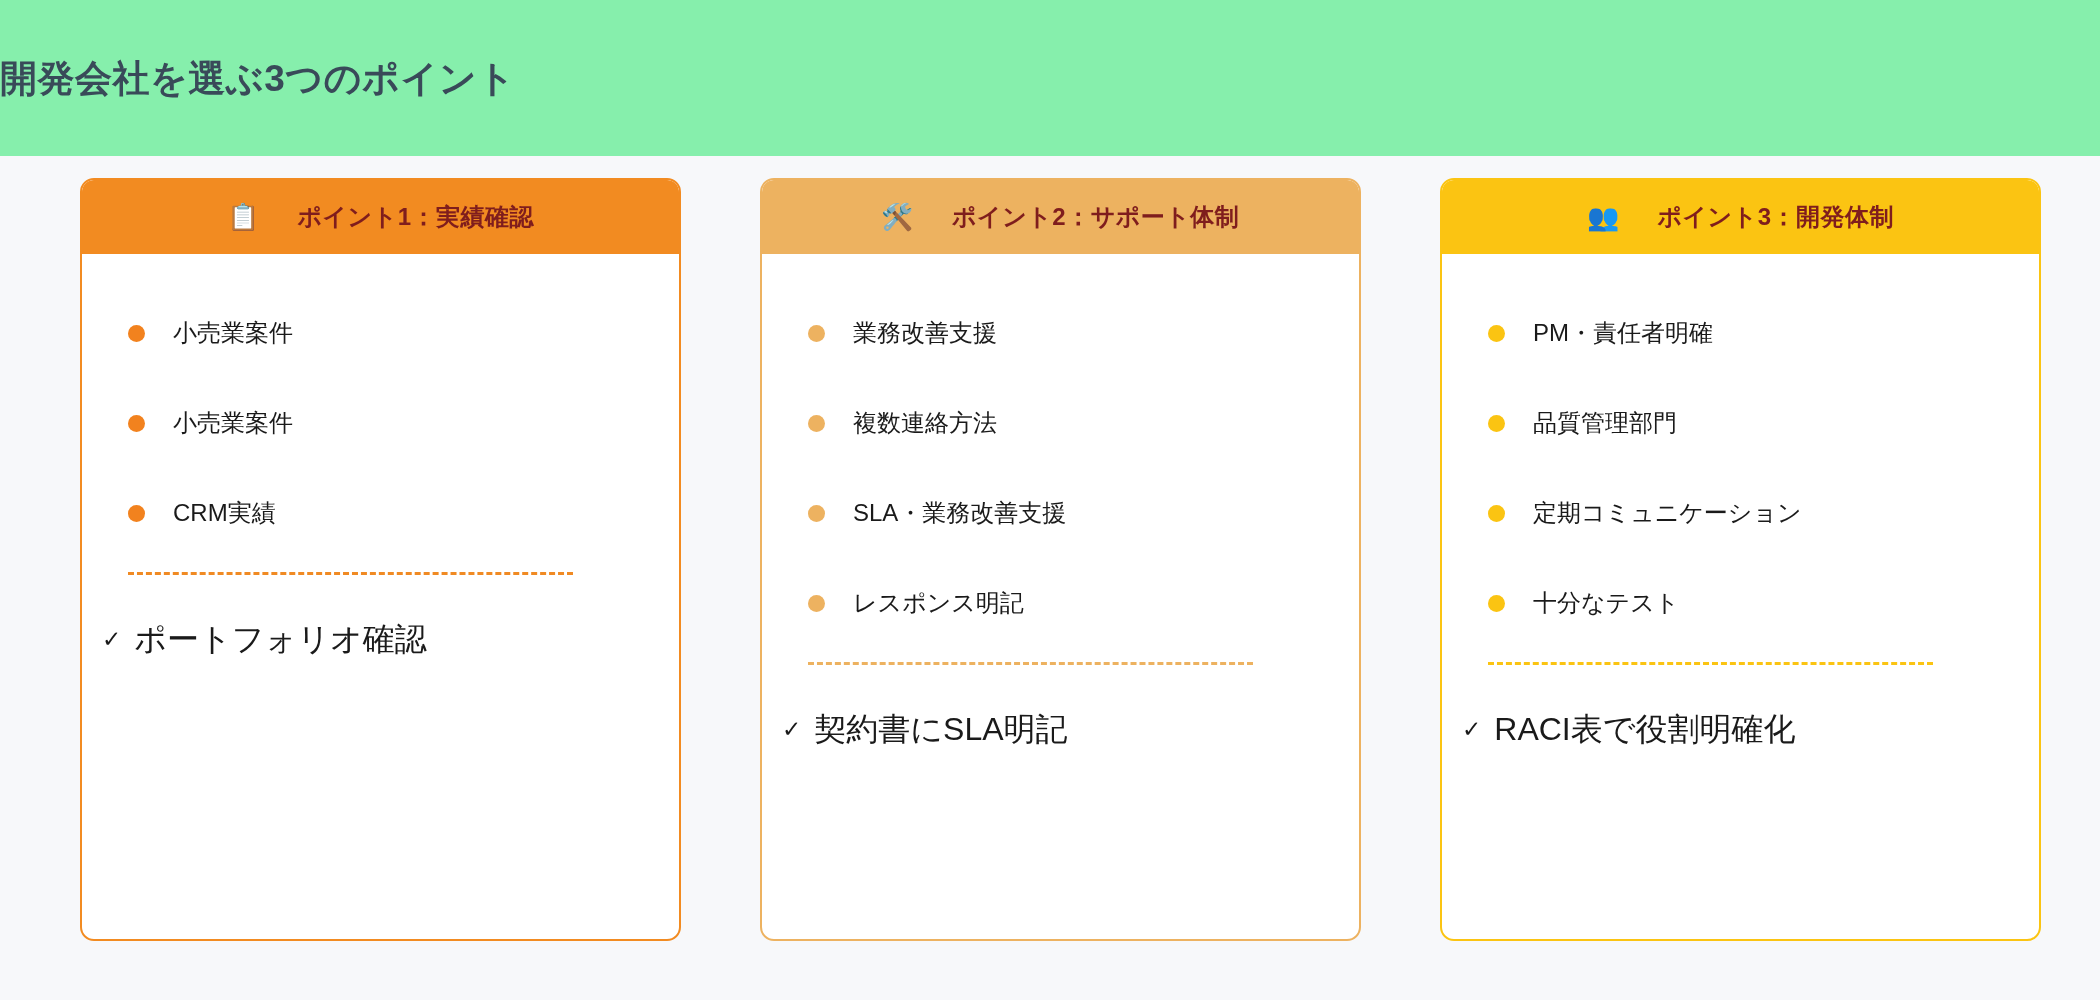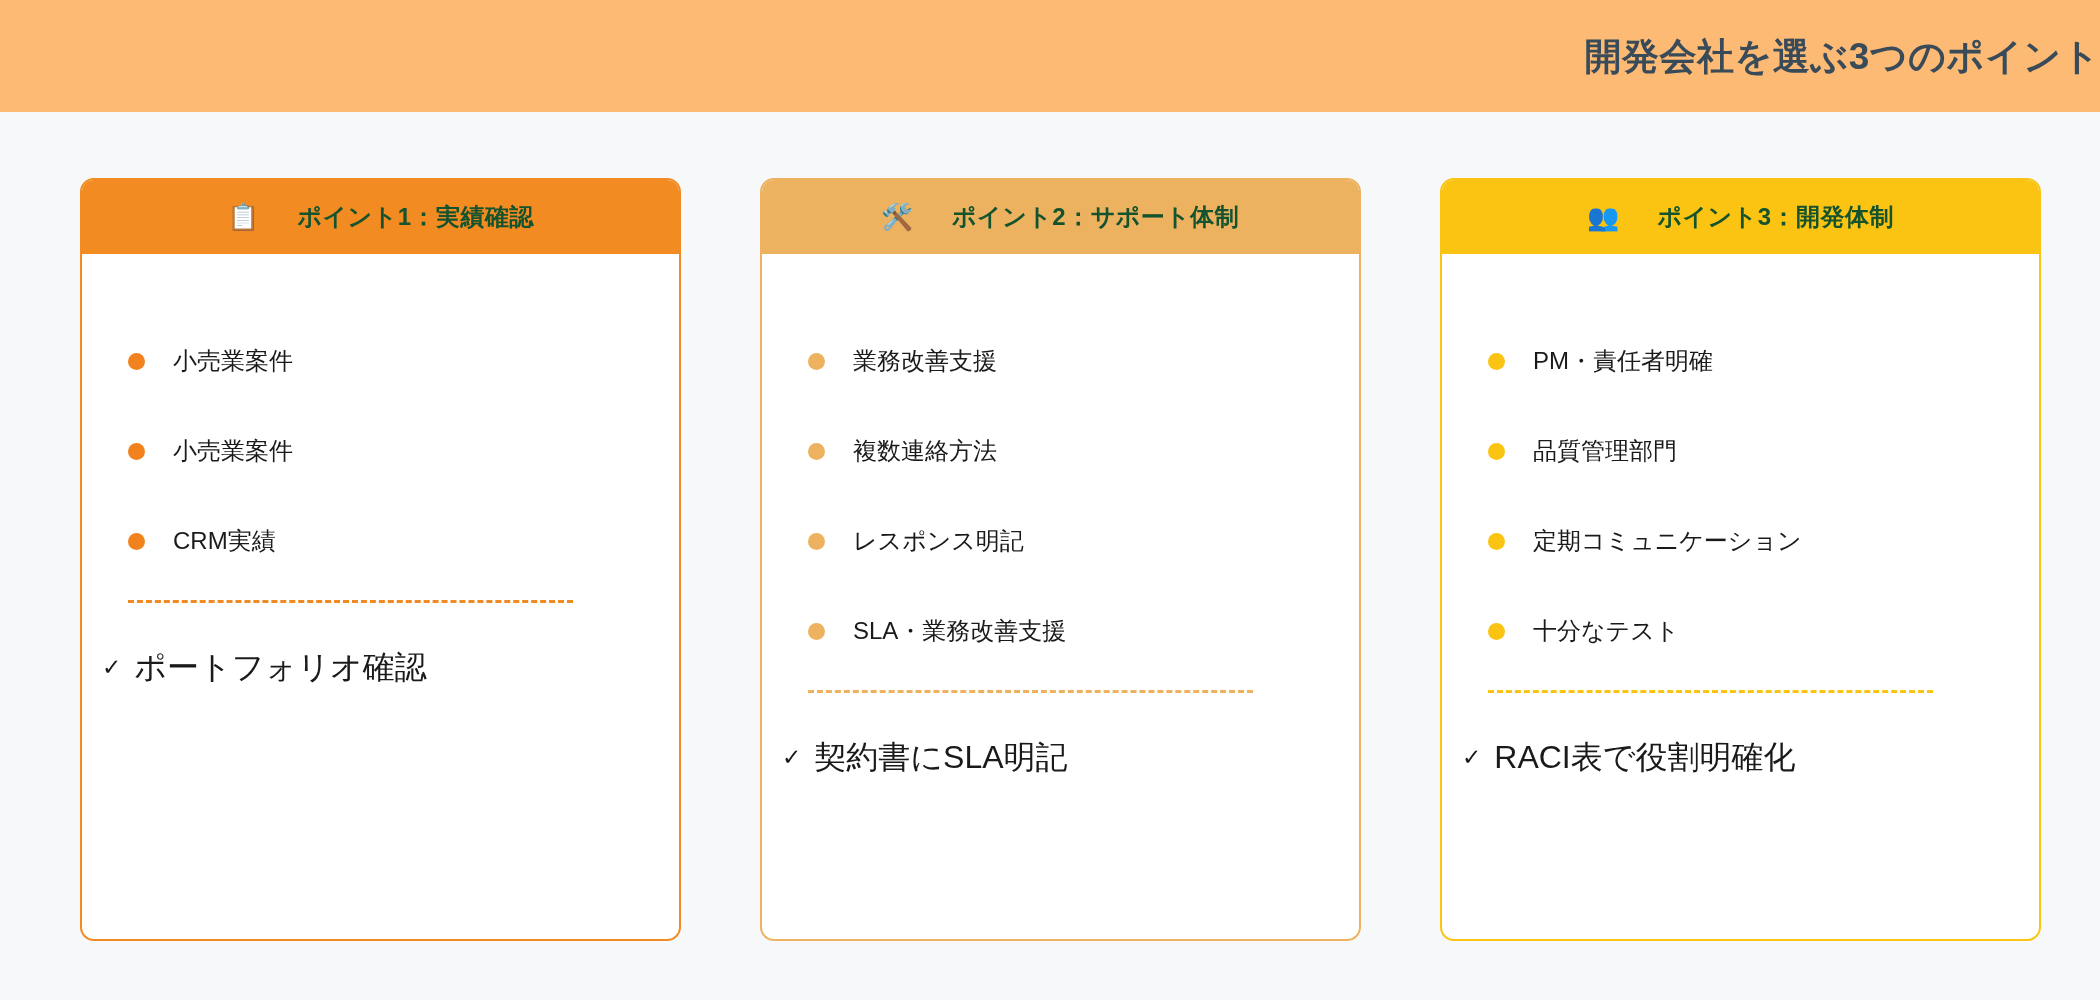--- a/index.html
+++ b/index.html
@@ -18,25 +18,25 @@
   .page {
     position: relative;
     width: 2100px;
     height: 1000px;
     background: #F7F8FA;
   }
 
   
   .banner {
     width: 2100px;
-    height: 112px;
-    background: #fdba74;
-    display: flex;
-    align-items: center;
-    justify-content: flex-end;
+    height: 156px;
+    background: #86efac;
+    display: flex;
+    align-items: center;
+    justify-content: flex-start;
   }
 
   .banner-title {
     font-size: 37px;
     font-weight: bold;
     color: #394A59;
     letter-spacing: 0.5px;
     line-height: 1;
   }
 
@@ -80,28 +80,28 @@
 
   .head-icon {
     font-size: 26px;
     line-height: 1;
     display: inline-block;
   }
 
   .head-title {
     font-size: 24px;
     font-weight: bold;
-    color: #14532d;
+    color: #7f1d1d;
     line-height: 1;
     letter-spacing: 0.5px;
   }
 
   .card-body {
     flex: 1;
-    padding: 56px 46px 0 46px;
+    padding: 28px 46px 0 46px;
     display: flex;
     flex-direction: column;
   }
 
   .bullet-list {
     list-style: none;
     margin-top: 6px;
   }
 
   .bullet-item {
@@ -209,25 +209,25 @@
           <li class="bullet-item">
             <span class="bullet-dot"></span>
             <span class="bullet-text">業務改善支援</span>
           </li>
           <li class="bullet-item">
             <span class="bullet-dot"></span>
             <span class="bullet-text">複数連絡方法</span>
           </li>
           <li class="bullet-item">
             <span class="bullet-dot"></span>
+            <span class="bullet-text">SLA・業務改善支援</span>
+          </li>
+          <li class="bullet-item">
+            <span class="bullet-dot"></span>
             <span class="bullet-text">レスポンス明記</span>
-          </li>
-          <li class="bullet-item">
-            <span class="bullet-dot"></span>
-            <span class="bullet-text">SLA・業務改善支援</span>
           </li>
         </ul>
         <div class="divider"></div>
         <div class="check-row">
           <span class="check-icon">✓</span>
           <span class="check-text">契約書にSLA明記</span>
         </div>
       </div>
     </div>
 

